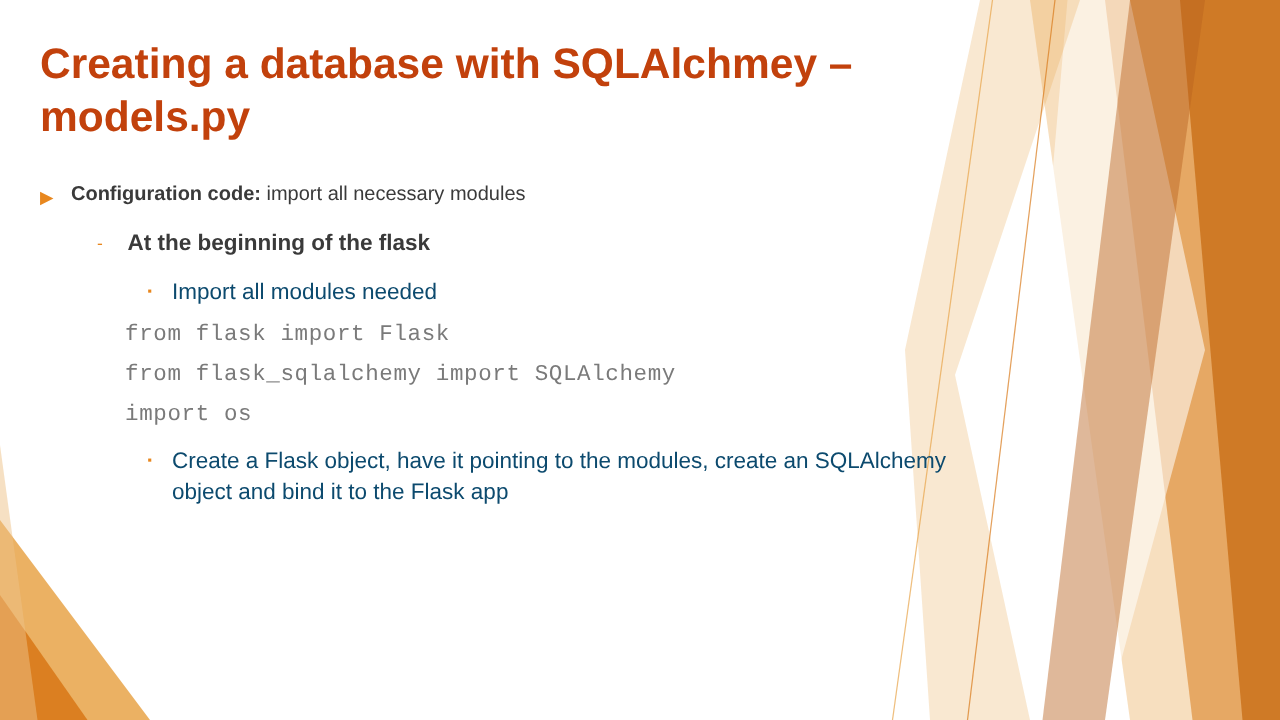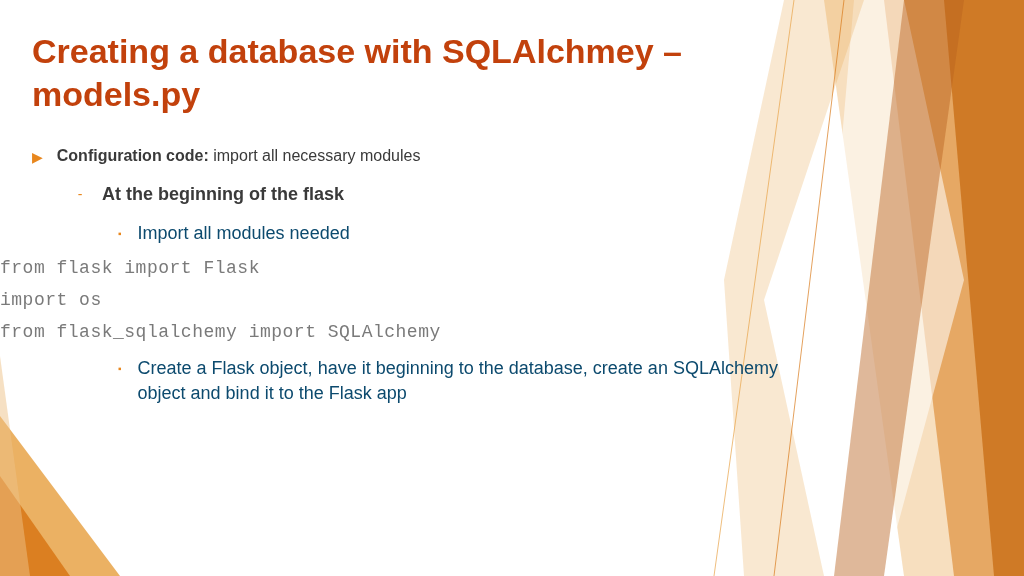--- a/index.html
+++ b/index.html
@@ -59,20 +59,21 @@
 .lvl2 .txt { font-size: 18px; font-weight: bold; }
 .lvl3 { padding-left: 118px; margin-top: 14px; max-width: 780px; }
 .lvl3 .marker {
   color: #e8871e;
   font-size: 10px;
   margin-right: 16px;
   margin-top: 6px;
 }
 .lvl3 .txt { font-size: 18px; color: #0c4a6e; }
 .code-line {
+  padding-left: 100px;
   margin-top: 12px;
   font-family: "Courier New", monospace;
   font-size: 18px;
   color: #7a7a7a;
   letter-spacing: 0.5px;
 }
 </style>
 </head>
 <body>
 
@@ -105,20 +106,20 @@
     <span class="marker">-</span>
     <span class="txt">At the beginning of the flask</span>
   </div>
 
   <div class="bullet-row lvl3">
     <span class="marker">▪</span>
     <span class="txt">Import all modules needed</span>
   </div>
 
   <div class="code-line">from flask import Flask</div>
+  <div class="code-line">from flask_sqlalchemy import SQLAlchemy</div>
   <div class="code-line">import os</div>
-  <div class="code-line">from flask_sqlalchemy import SQLAlchemy</div>
 
   <div class="bullet-row lvl3">
     <span class="marker">▪</span>
-    <span class="txt">Create a Flask object, have it beginning to the database, create an SQLAlchemy object and bind it to the Flask app</span>
+    <span class="txt">Create a Flask object, have it pointing to the modules, create an SQLAlchemy object and bind it to the Flask app</span>
   </div>
 </div>
 
 </body></html>

